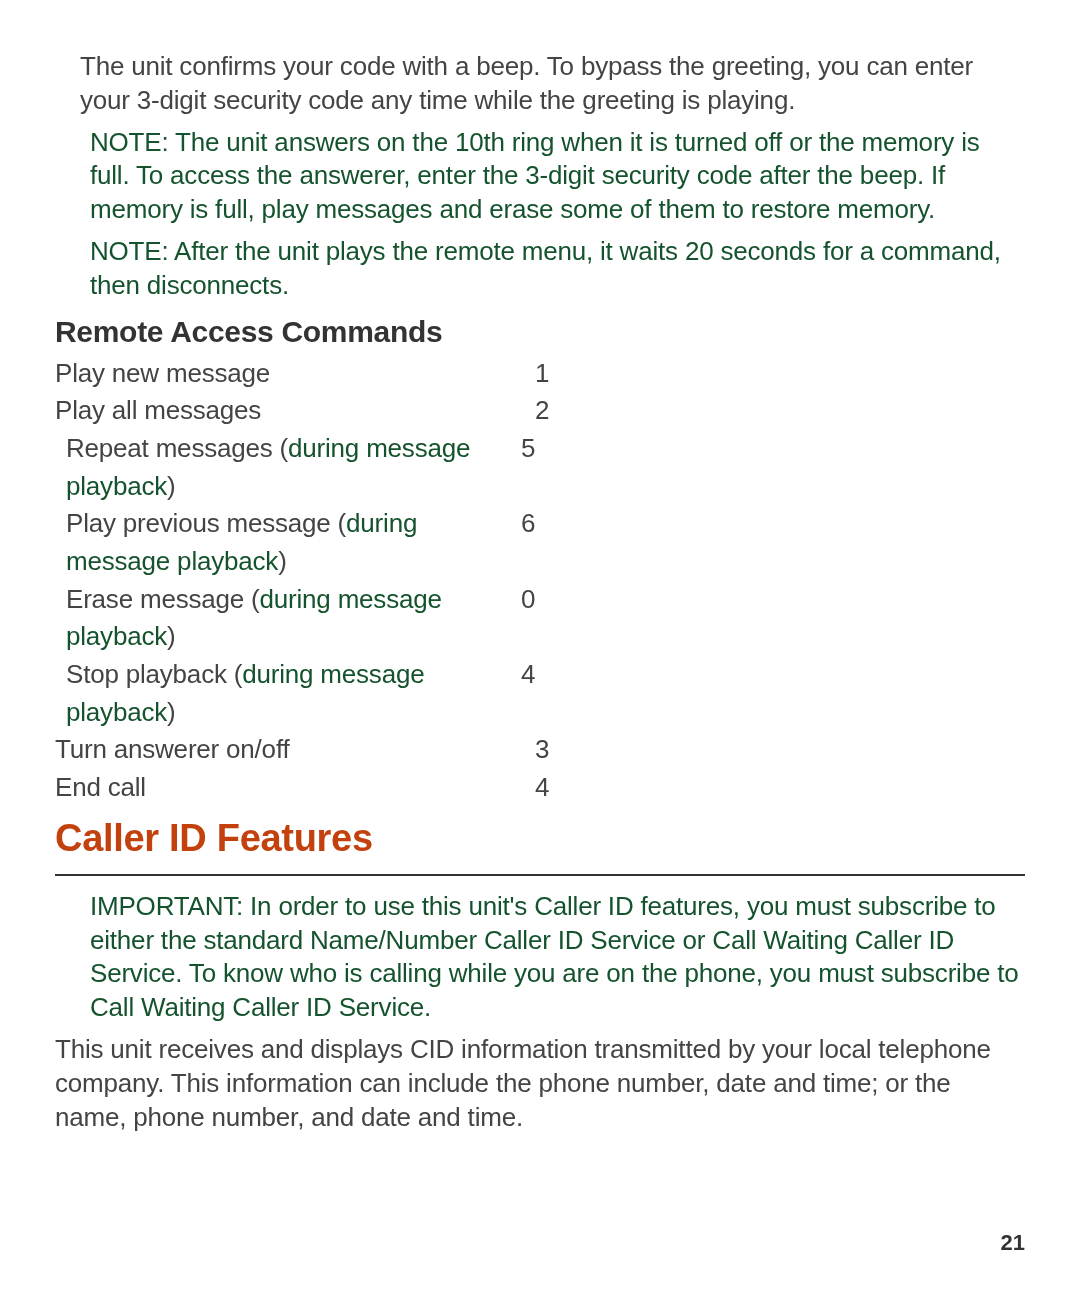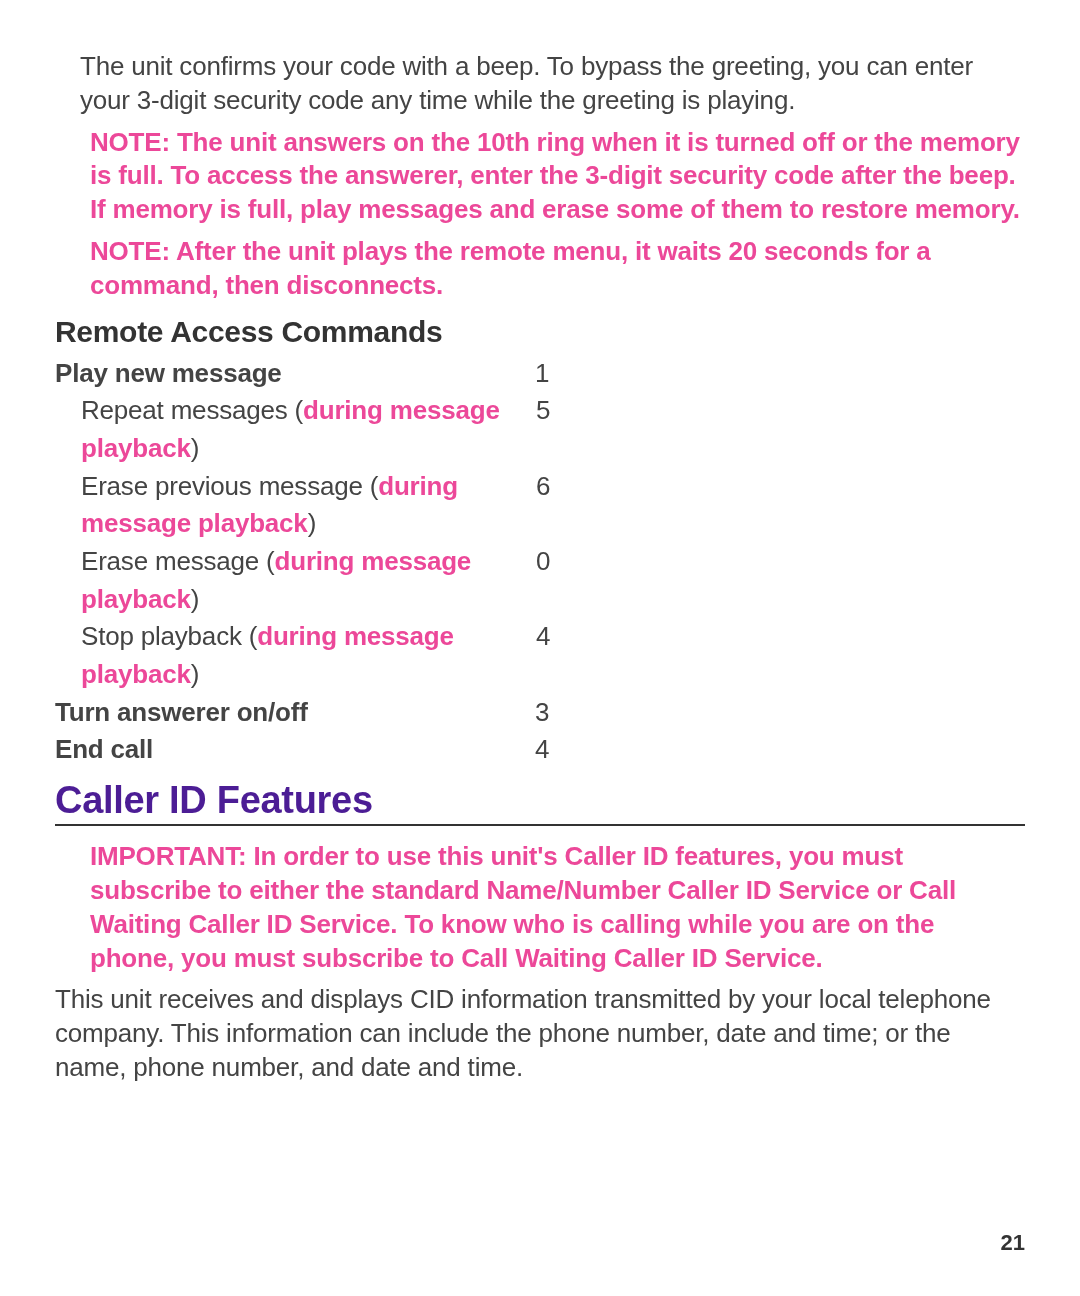--- a/index.html
+++ b/index.html
@@ -17,54 +17,54 @@
     position: relative;
   }
   .para {
     font-size: 26px;
     line-height: 1.3;
     margin-bottom: 8px;
     letter-spacing: -0.2px;
   }
   .indent1 { margin-left: 25px; }
   .indent2 { margin-left: 35px; }
-  .bold { font-weight: bold; color: #ec4899; }
+  .bold { font-weight: normal; color: #14532d; }
   .h3 {
     font-size: 30px;
     font-weight: bold;
     color: #333;
     margin-top: 12px;
     margin-bottom: 6px;
     letter-spacing: -0.3px;
   }
   .h1 {
     font-size: 38px;
     font-weight: bold;
-    color: #4c1d95;
+    color: #c2410c;
     border-bottom: 2.5px solid #333;
-    padding-bottom: 2px;
+    padding-bottom: 14px;
     margin-top: 10px;
     margin-bottom: 14px;
     letter-spacing: -0.3px;
   }
   .cmd-row {
     display: flex;
     font-size: 26px;
     line-height: 1.45;
     letter-spacing: -0.2px;
   }
   .cmd-label {
     flex: 0 0 auto;
   }
   .cmd-code {
     width: 40px;
     text-align: left;
   }
-  .sp-1 .cmd-label { width: 480px; font-weight: bold; }
-  .sp-2 { margin-left: 26px; }
+  .sp-1 .cmd-label { width: 480px; }
+  .sp-2 { margin-left: 11px; }
   .sp-2 .cmd-label { width: 455px; }
   .pagenum {
     position: absolute;
     bottom: 40px;
     right: 55px;
     font-weight: bold;
     font-size: 22px;
     color: #333;
     margin-left: 17px;
   }
@@ -78,26 +78,30 @@
   <div class="para indent2 bold">NOTE: The unit answers on the 10th ring when it is turned off or the memory is full. To access the answerer, enter the 3-digit security code after the beep. If memory is full, play messages and erase some of them to restore memory.</div>
   <div class="para indent2 bold">NOTE: After the unit plays the remote menu, it waits 20 seconds for a command, then disconnects.</div>
 
   <div class="h3">Remote Access Commands</div>
 
   <div id="cmd-table">
       <div class="cmd-row sp-1">
         <div class="cmd-label"><span>Play new message</span></div>
         <div class="cmd-code">1</div>
       </div>
+      <div class="cmd-row sp-1">
+        <div class="cmd-label"><span>Play all messages</span></div>
+        <div class="cmd-code">2</div>
+      </div>
       <div class="cmd-row sp-2">
         <div class="cmd-label"><span>Repeat messages (</span><span class="bold">during message playback</span><span>)</span></div>
         <div class="cmd-code">5</div>
       </div>
       <div class="cmd-row sp-2">
-        <div class="cmd-label"><span>Erase previous message (</span><span class="bold">during message playback</span><span>)</span></div>
+        <div class="cmd-label"><span>Play previous message (</span><span class="bold">during message playback</span><span>)</span></div>
         <div class="cmd-code">6</div>
       </div>
       <div class="cmd-row sp-2">
         <div class="cmd-label"><span>Erase message (</span><span class="bold">during message playback</span><span>)</span></div>
         <div class="cmd-code">0</div>
       </div>
       <div class="cmd-row sp-2">
         <div class="cmd-label"><span>Stop playback (</span><span class="bold">during message playback</span><span>)</span></div>
         <div class="cmd-code">4</div>
       </div>

